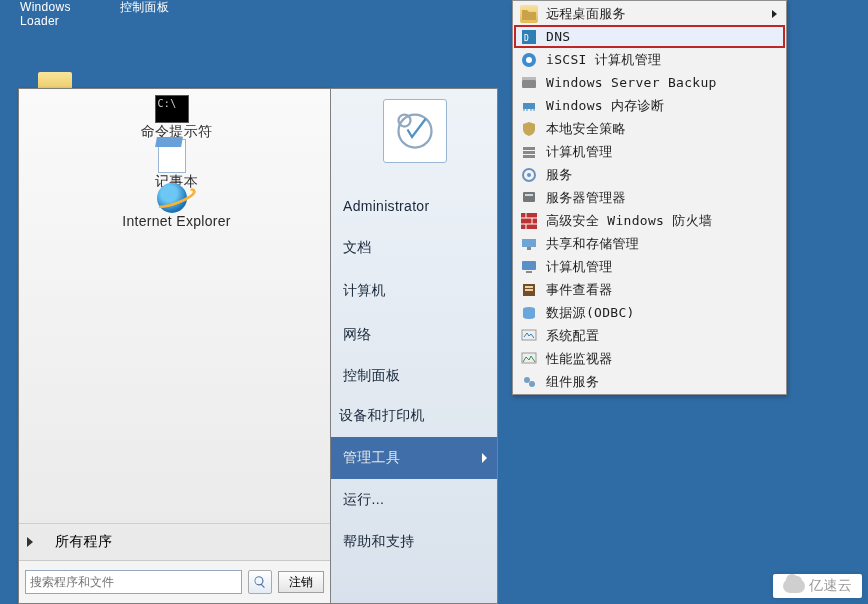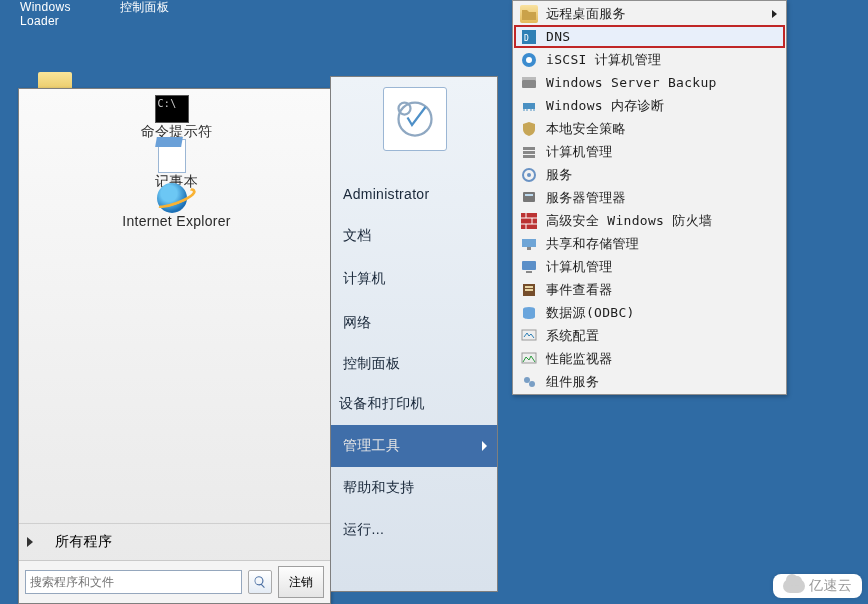--- a/index.html
+++ b/index.html
@@ -32,21 +32,21 @@
   .desktop-folder-partial {
     position:absolute; left:38px; top:72px; width:34px; height:20px;
     background: linear-gradient(#f9e59a,#e8c763); border-radius:2px;
     border-top-left-radius:2px;
   }
 
   
   .watermark {
     position:absolute; right:6px; bottom:6px;
     color:#999; font-size:14px; display:flex; align-items:center;
-    gap:4px; background:#fff; border-radius:8px; padding:3px 10px;
+    gap:4px; background:#fff; border-radius:2px; padding:3px 10px;
     box-shadow:0 0 4px rgba(0,0,0,0.1);
   }
   .watermark .cloud {
     width:22px; height:14px; background:#cfcfcf; border-radius:10px; position:relative;
   }
   .watermark .cloud::before,
   .watermark .cloud::after{
     content:""; position:absolute; background:#cfcfcf; border-radius:50%;
   }
   .watermark .cloud::before{ width:12px; height:12px; left:3px; top:-5px;}
@@ -111,27 +111,27 @@
     flex:1; height:22px; border:1px solid #95a7bd; font-size:12px;
     padding:0 4px; color:#888;
   }
   .lp-search .mag {
     width:22px; height:22px; border:1px solid #aaa; background:linear-gradient(#fff,#e4ecf5);
     display:flex; align-items:center; justify-content:center; border-radius:2px;
   }
   .lp-search .mag svg{width:14px;height:14px;fill:#4a6fa3;}
   .lp-shutdown {
     border:1px solid #9f9f9f; background:linear-gradient(#fdfdfd,#e5e5e5);
-    height:32px; padding:0 10px; font-size:12px;
+    height:22px; padding:0 10px; font-size:12px;
   }
 
   
   .mid-panel {
     position:absolute;
-    left:330px; top:76px;
+    left:330px; top:88px;
     width:168px; height:516px;
     background: linear-gradient(#eef3f8,#d9e2ec);
     border:1px solid #7f7f7f;
     box-sizing:border-box;
   }
   .mid-user-icon {
     width:62px; height:62px; position:absolute; left:52px; top:10px;
     border:1px solid #9bb6d4; background:#fff; border-radius:3px;
     display:flex; align-items:center; justify-content:center;
   }
@@ -264,24 +264,24 @@
         <span>控制面板</span>
       </div>
       <div class="mid-item" style="height: 42px; padding-left: 8px;">
         <span>设备和打印机</span>
       </div>
       <div class="mid-item hl" style="height: 42px;">
         <span>管理工具</span>
         <span class="sub-arrow"></span>
       </div>
       <div class="mid-item" style="height: 42px;">
+        <span>运行...</span>
+      </div>
+      <div class="mid-item" style="height: 42px;">
         <span>帮助和支持</span>
-      </div>
-      <div class="mid-item" style="height: 42px;">
-        <span>运行...</span>
       </div>
     </div>
 </div>
 
 <div class="sub-panel" id="sub-panel">
     <div class="sub-item hasmore">
       <span class="sub-ico tiny-folder">
         <svg viewBox="0 0 16 16">
           <path fill="#caa24a" d="M1 4h5l2 2h7v8H1z"></path>
         </svg>

